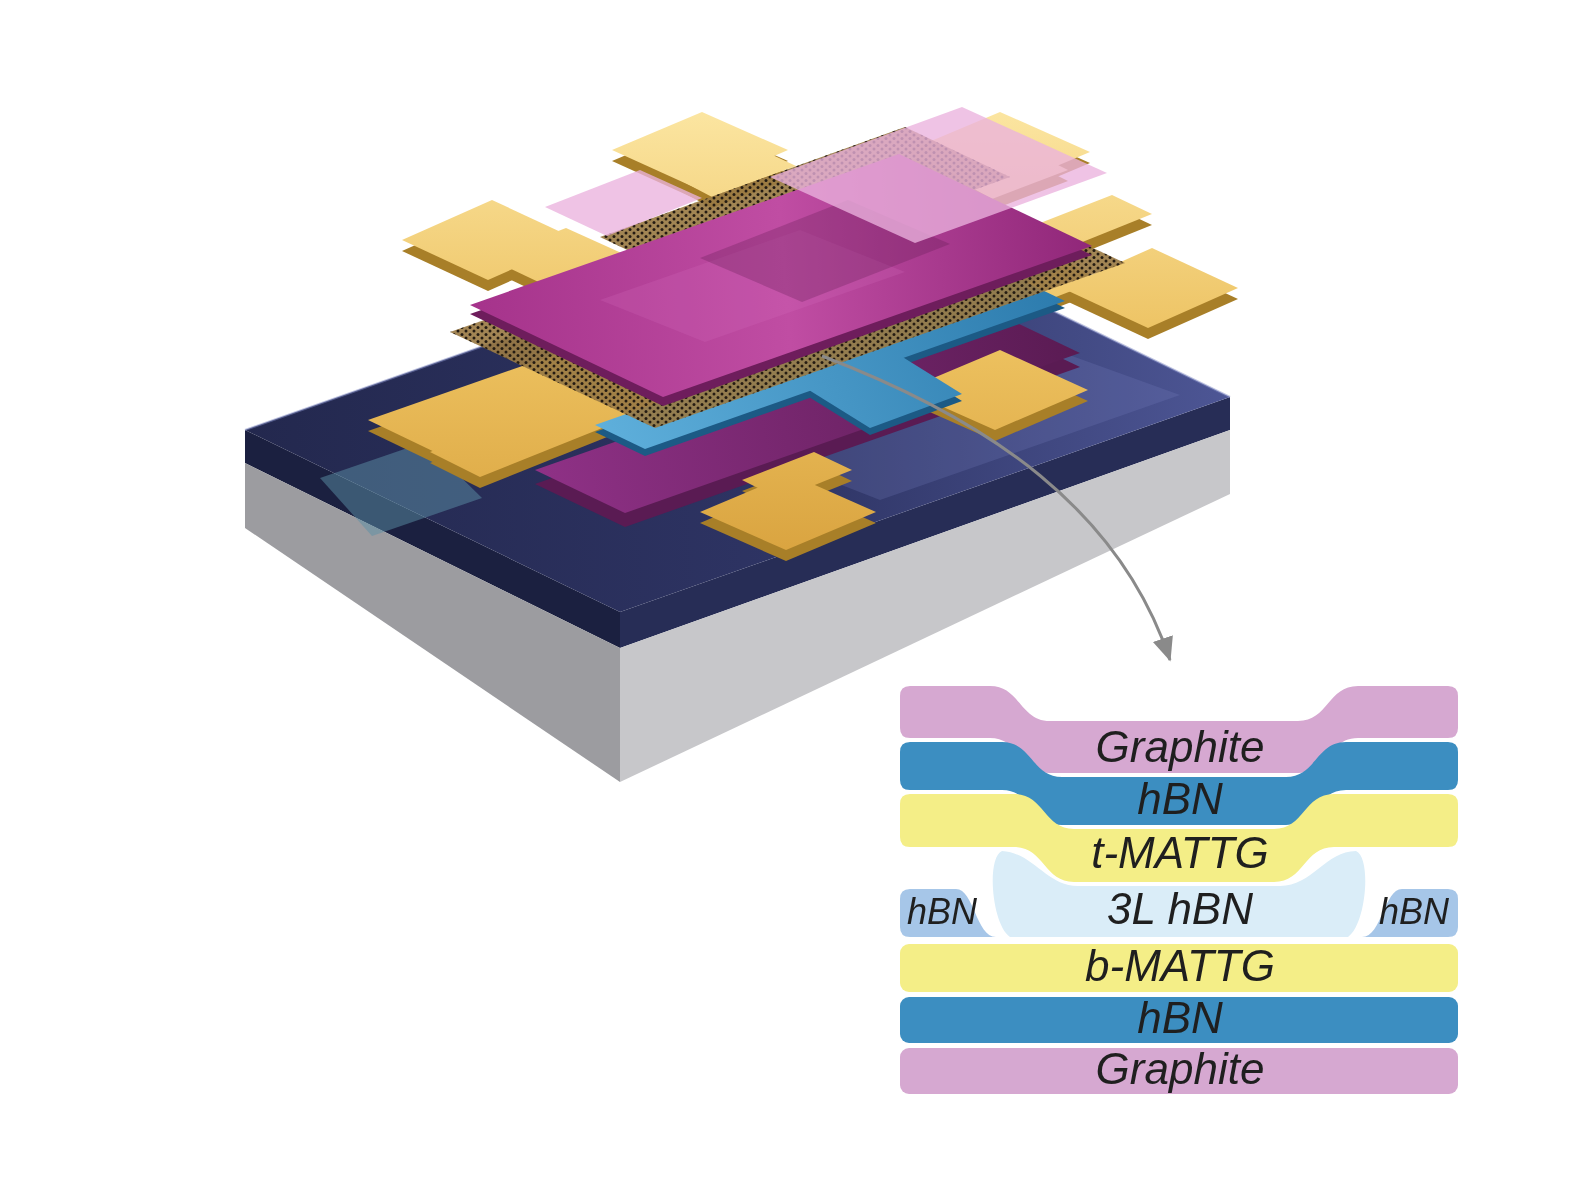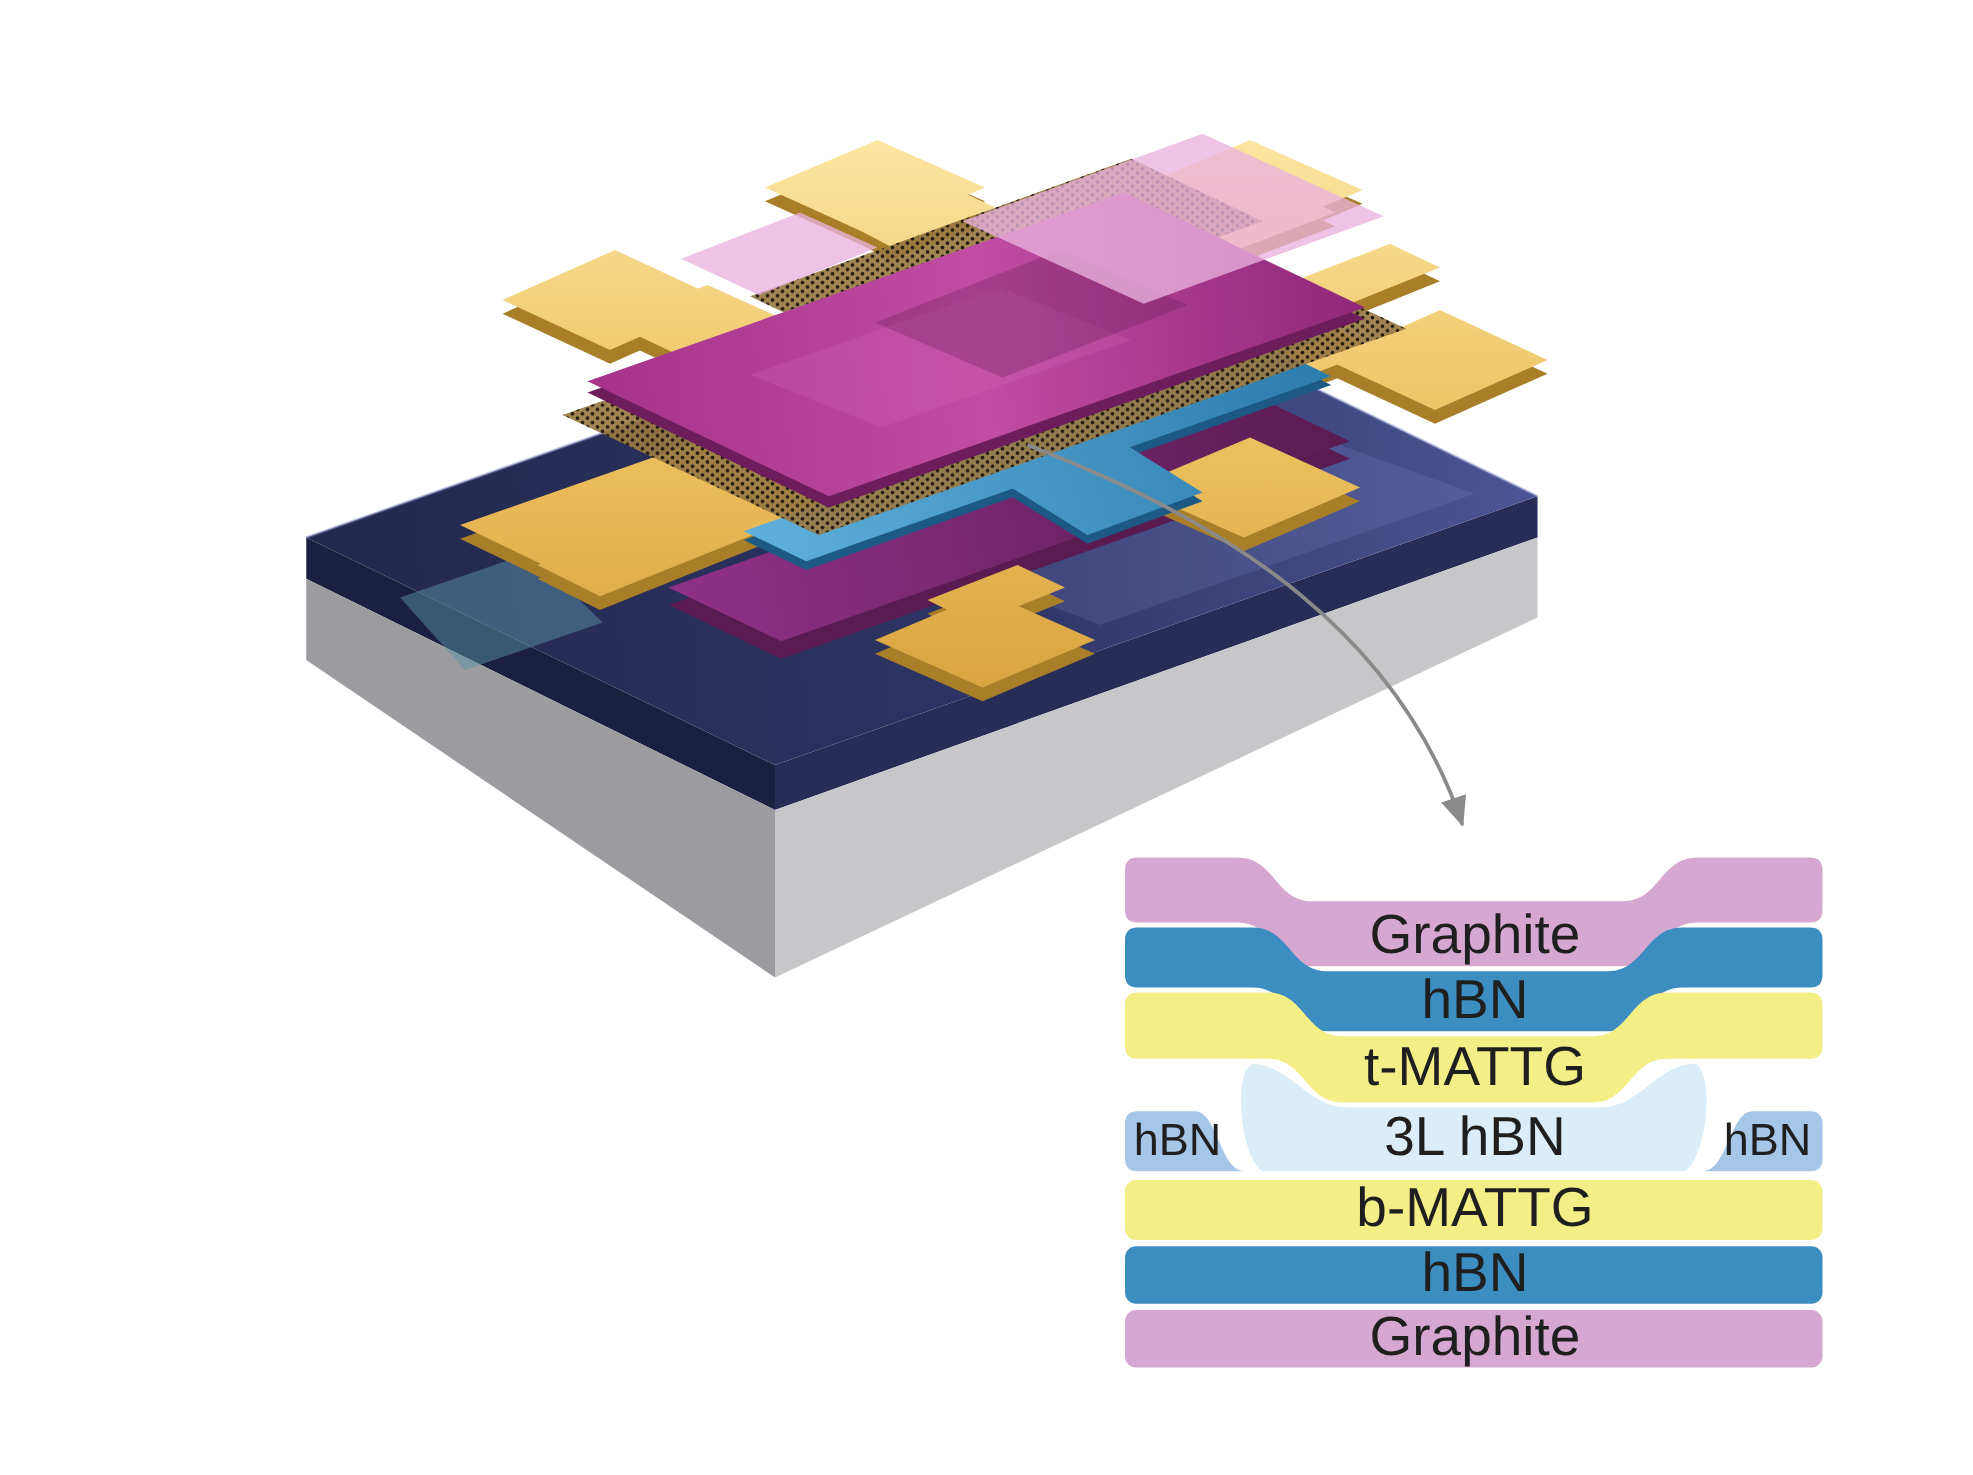--- a/index.html
+++ b/index.html
@@ -7,20 +7,21 @@
     padding: 0;
     background: #ffffff;
   }
   .figure {
     width: 1578px;
     height: 1180px;
     position: relative;
     background: #ffffff;
     font-family: "Liberation Sans", sans-serif;
     overflow: hidden;
+    font-style: italic;
   }
   svg { display: block; }
   .stack-label {
     font-family: "Liberation Sans", sans-serif;
     font-size: 44px;
     text-anchor: middle;
   }
   .stack-label.small { font-size: 36px; }
 </style>
 </head>

